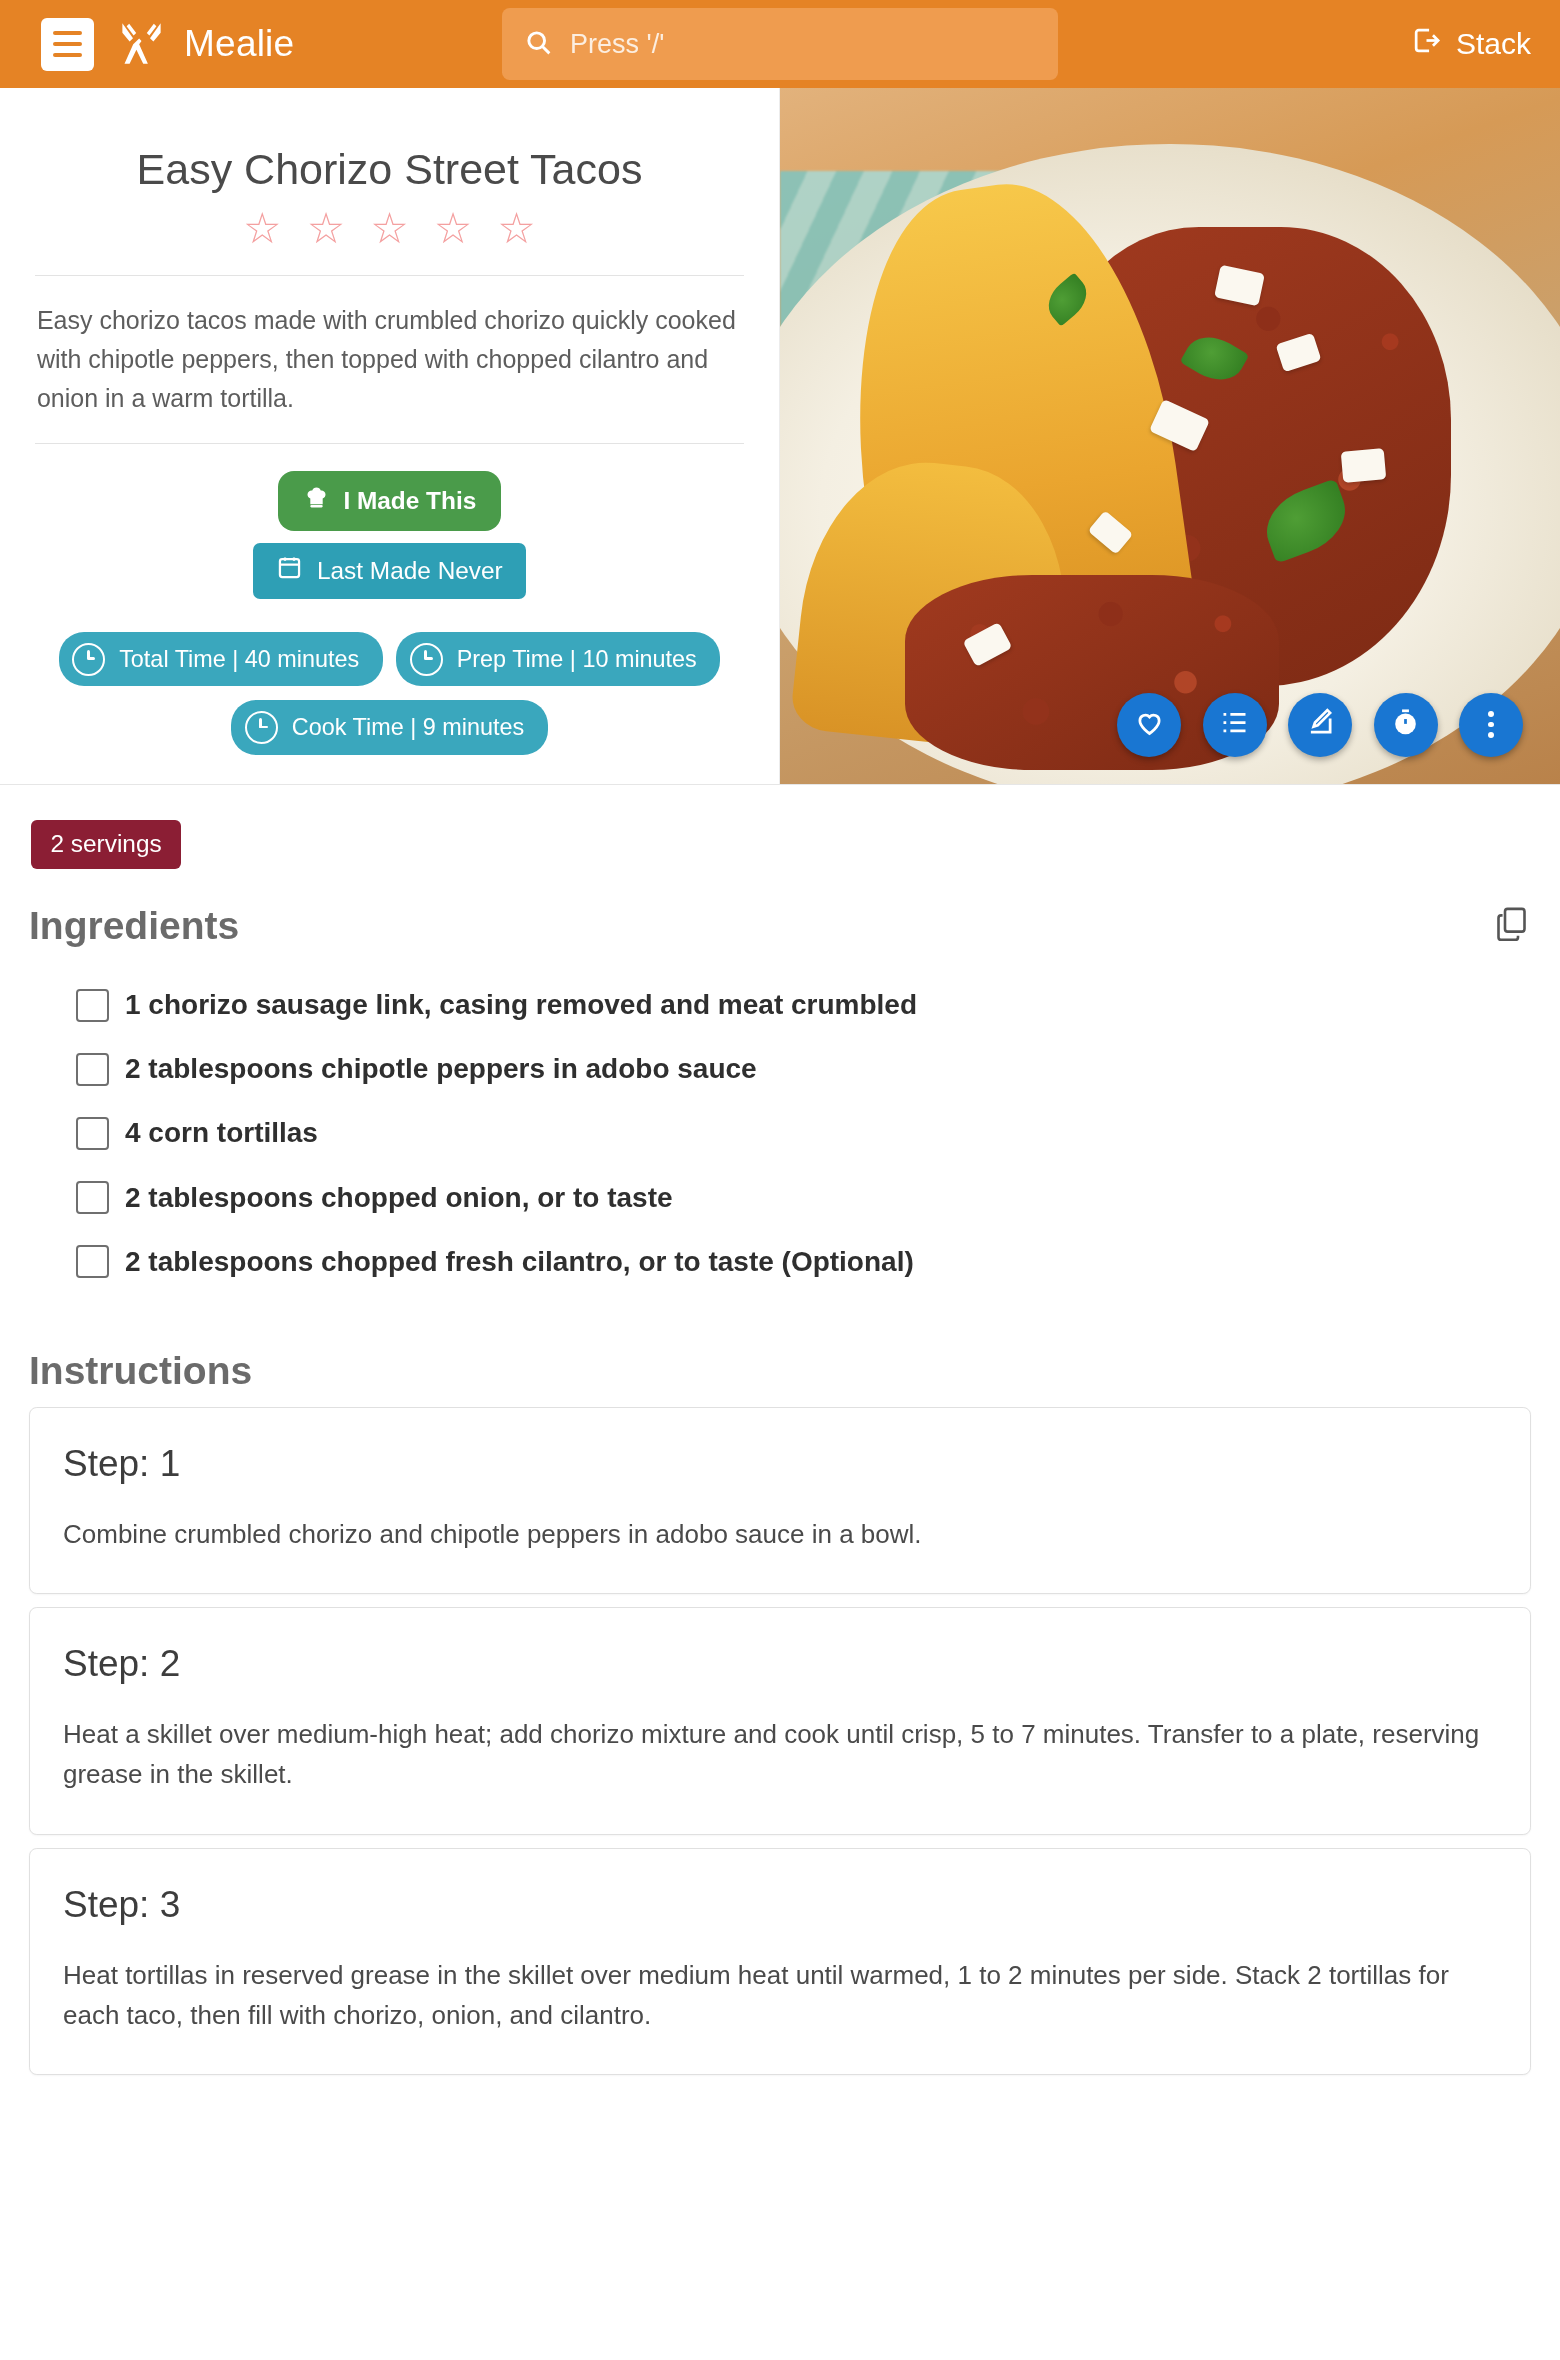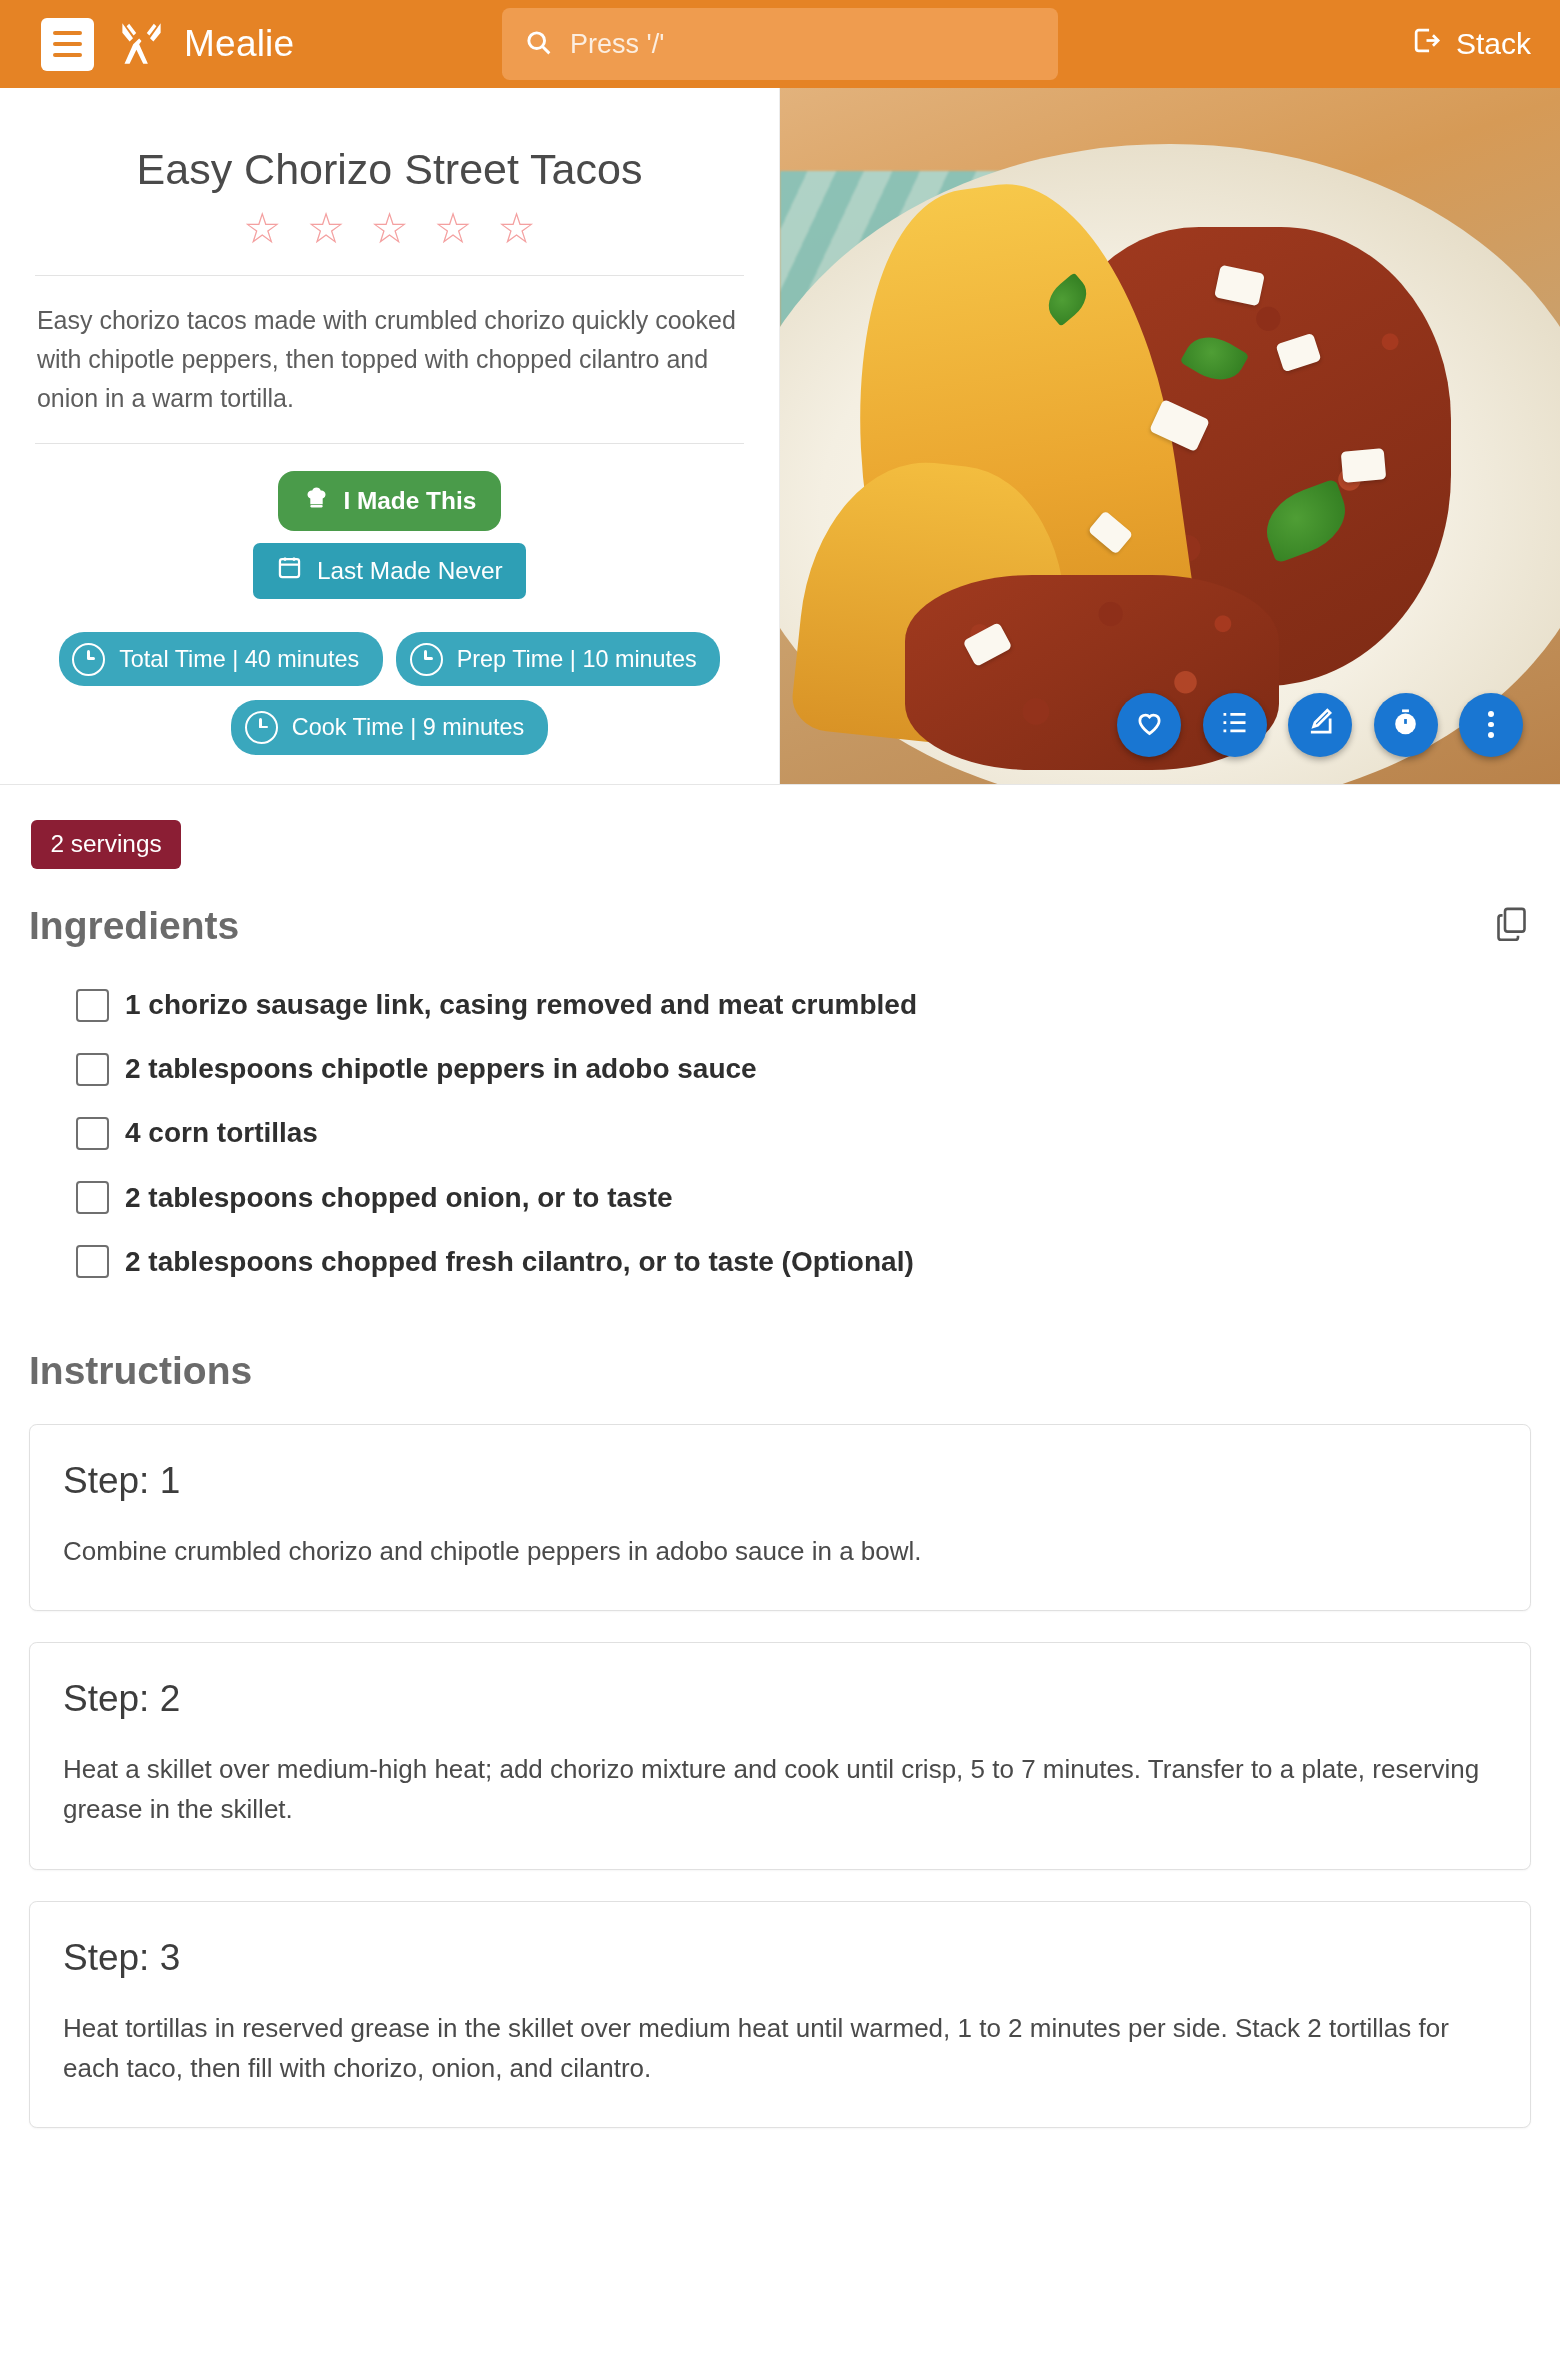--- a/index.html
+++ b/index.html
@@ -261,21 +261,21 @@
     border-radius: 3.9px;
     flex: 0 0 auto;
   }
   .ing-text {
     font-size: 28px;
     font-weight: bold;
     color: #2f2f2f;
   }
 
   .instr-title { margin-top: 55px; }
-  .steps { margin-top: 31px; display: flex; flex-direction: column; gap: 31px; }
+  .steps { margin-top: 14px; display: flex; flex-direction: column; gap: 13px; }
   .step-card {
     border: 1px solid #e0e0e0;
     border-radius: 7.8px;
     padding: 35px 33px 39px 33px;
     background: #ffffff;
     box-shadow: 0 1px 2px rgba(0,0,0,.04);
   }
   .step-head {
     font-size: 37px;
     color: #3d3d3d;

